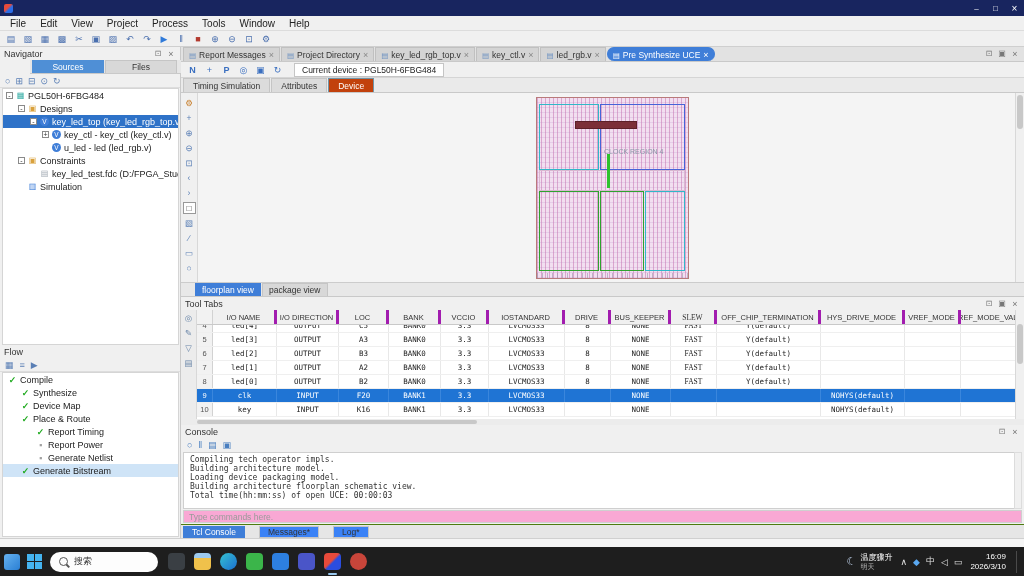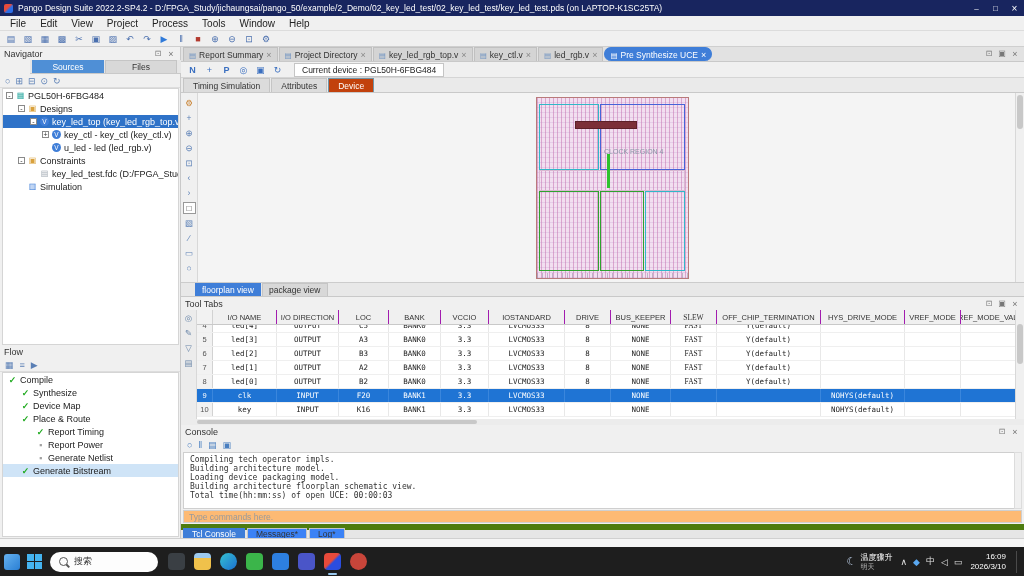--- a/index.html
+++ b/index.html
@@ -120,21 +120,21 @@
     border:1px solid #c5c5c5;border-bottom:none;margin-right:1px;box-sizing:border-box;}
   .fptab.active{background:#3f7ed8;color:#fff;border-color:#3f7ed8;}
   
   .tooltabs{position:absolute;left:0;top:250px;width:100%;height:128px;background:#f0f0f0;}
   .tt-body{position:absolute;left:0;top:13px;right:0;bottom:6px;display:flex;}
   .tt-strip{width:16px;background:#ececec;border-right:1px solid #d8d8d8;display:flex;flex-direction:column;align-items:center;
     gap:5px;padding-top:3px;flex:none;box-sizing:border-box;}
   .tsi{font-size:8.5px;color:#6a86a8;}
   .tt-grid{flex:1;display:flex;flex-direction:column;background:#fff;overflow:hidden;}
   .thead-row{height:14px;display:flex;background:#f0f0f0;border-bottom:1px solid #c9c9c9;flex:none;}
-  .hc{display:flex;align-items:center;justify-content:center;font-size:7.5px;color:#333;border-right:1px solid #a21caf;
+  .hc{display:flex;align-items:center;justify-content:center;font-size:7.5px;color:#333;border-right:3px solid #a21caf;
     box-sizing:border-box;overflow:hidden;white-space:nowrap;}
   .tt-rowswrap{flex:1;position:relative;overflow:hidden;}
   .tt-rows{position:absolute;left:0;right:0;top:-6px;}
   .trow{height:13px;display:flex;border-bottom:1px solid #efefef;background:#fff;}
   .trow.selected{background:#1f74d4;}
   .trow.selected .tc{color:#fff;border-right-color:#3a86dc;}
   .trow.selected .rn{background:#1f74d4;color:#fff;}
   .tc{display:flex;align-items:center;justify-content:center;font-family:"DejaVu Sans Mono",monospace;font-size:7.5px;
     color:#222;border-right:1px solid #e8e8e8;box-sizing:border-box;overflow:hidden;white-space:nowrap;}
   .rn{width:16px;background:#f2f2f2;border-right:1px solid #d2d2d2;font-family:"Liberation Sans",sans-serif;color:#555;flex:none;}
@@ -146,25 +146,25 @@
   .hthumb{position:absolute;left:16px;top:1px;height:4px;width:280px;background:#c8c8c8;border-radius:2px;}
   
   .console{position:absolute;left:0;top:378px;width:100%;height:99px;background:#f0f0f0;}
   .con-tools{position:absolute;left:0;top:13px;width:100%;height:14px;display:flex;align-items:center;gap:6px;
     padding-left:6px;box-sizing:border-box;}
   .coni{font-size:9px;color:#4a7fc0;}
   .con-log{position:absolute;left:2px;right:8px;top:27px;height:57px;background:#fff;border:1px solid #cfcfcf;
     box-sizing:border-box;overflow:hidden;padding:2px 0 0 6px;}
   .logline{font-family:"DejaVu Sans Mono",monospace;font-size:8px;line-height:9px;color:#333;white-space:nowrap;}
   .con-vscroll{position:absolute;right:2px;top:27px;width:8px;height:57px;background:#f0f0f0;border:1px solid #dcdcdc;box-sizing:border-box;}
-  .con-input{position:absolute;left:2px;right:2px;bottom:1px;height:13px;background:#fdba74;border:1px solid #cfcfcf;
+  .con-input{position:absolute;left:2px;right:2px;bottom:1px;height:13px;background:#f9a8d4;border:1px solid #cfcfcf;
     box-sizing:border-box;font-size:8.5px;color:#333;padding:0 5px;font-family:"Liberation Sans",sans-serif;outline:none;}
   .con-input::placeholder{color:#9a9a9a;}
   .constabs{position:absolute;left:0;top:477px;width:100%;height:14px;background:#e6e6e6;display:flex;align-items:center;
-    gap:2px;padding-left:2px;box-sizing:border-box;border-top:6px solid #4d7c0f;}
+    gap:14px;padding-left:2px;box-sizing:border-box;border-top:1px solid #4d7c0f;}
   .contab{height:12px;display:flex;align-items:center;padding:0 8px;font-size:8.5px;color:#333;background:#3b82f6;
     border:1px solid #c5c5c5;box-sizing:border-box;}
   .contab.active{background:#3f7ed8;color:#fff;border-color:#3f7ed8;}
   
   .statusstrip{position:absolute;left:0;top:538px;width:100%;height:9px;background:#f5f5f5;border-top:1px solid #d0d0d0;box-sizing:border-box;}
   .taskbar{position:absolute;left:0;top:547px;width:100%;height:29px;background:#1e1e1e;display:flex;align-items:center;
     color:#fff;box-sizing:border-box;padding:0 4px;}
   .widgets-icon{width:16px;height:16px;border-radius:3px;background:linear-gradient(135deg,#66b2f0,#2a7fd4);flex:none;margin-right:7px;}
   .start-btn{width:15px;height:15px;display:grid;grid-template-columns:7px 7px;grid-template-rows:7px 7px;gap:1px;flex:none;margin-right:8px;}
   .start-btn i{background:#45b4f0;}
@@ -195,21 +195,20 @@
   .clock{display:flex;flex-direction:column;align-items:flex-end;line-height:10px;font-size:8px;color:#fff;}
   .showdesk{width:3px;height:22px;border-left:1px solid #4a4a4a;margin-left:2px;}
 </style>
 </head>
 <body>
 
 <div class="screen">
 
   <div class="titlebar">
     <span class="app-logo"></span>
-    <span class="tb-title">Pango Design Suite 2022.2-SP4.2 - D:/FPGA_Study/jichaungsai/pango_50/example/2_Demo/02_key_led_test/02_key_led_test/key_led_test.pds (on LAPTOP-K1SC25TA)</span>
     <span class="win-controls">
       <span class="win-btn wb-min"></span>
       <span class="win-btn wb-max"></span>
       <span class="win-btn wb-close"></span>
     </span>
   </div>
 
   <div class="menubar">
 
   <span class="menu-item">File</span>
@@ -352,21 +351,21 @@
       </div>
   </div>
 
   <div class="main">
 
     <div class="doctabs">
       <div class="dtabs-wrap">
 
       <div class="dtab">
             <span class="dticon"></span>
-            <span>Report Summary</span>
+            <span>Report Messages</span>
             <span class="dtclose"></span>
           </div>
           <div class="dtab">
             <span class="dticon"></span>
             <span>Project Directory</span>
             <span class="dtclose"></span>
           </div>
           <div class="dtab">
             <span class="dticon"></span>
             <span>key_led_rgb_top.v</span>

